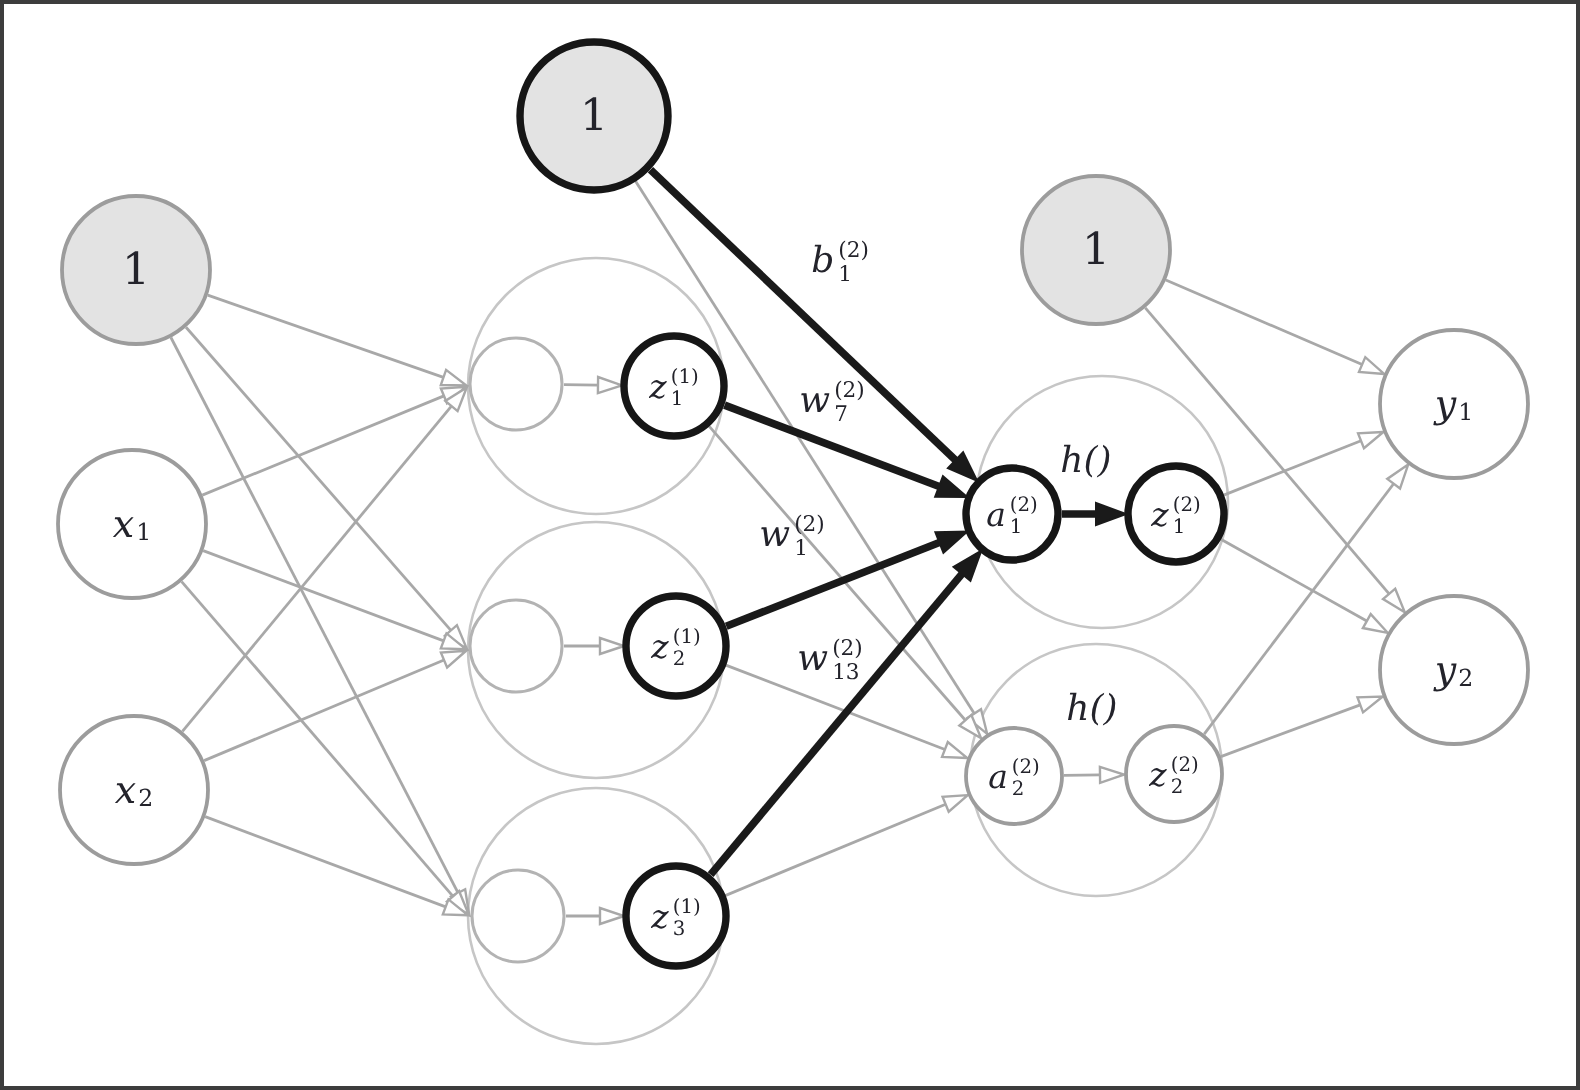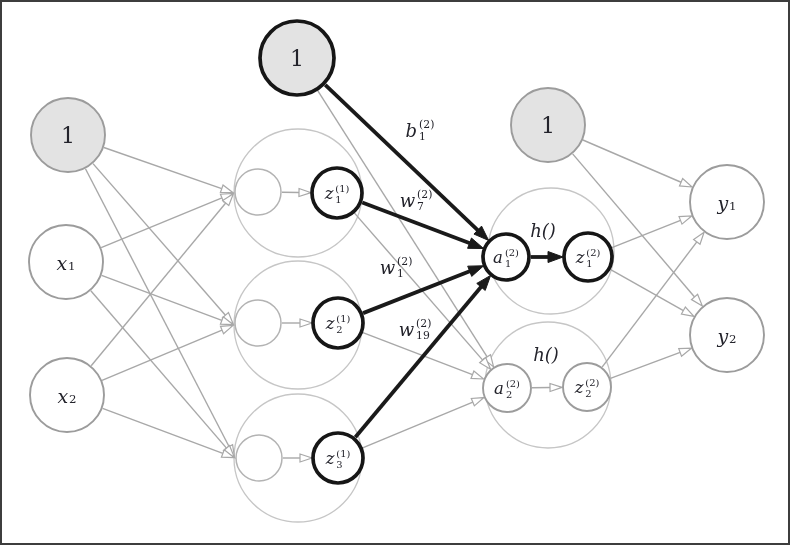--- a/index.html
+++ b/index.html
@@ -191,21 +191,21 @@
       <span class="it">w</span>
       <span class="stk">
         <span class="sp">(2)</span>
         <span class="sb">1</span>
       </span>
     </div>
     <div class="mlabel" style="left: 415px; top: 330px; font-size: 18px;">
       <span class="it">w</span>
       <span class="stk">
         <span class="sp">(2)</span>
-        <span class="sb">19</span>
+        <span class="sb">13</span>
       </span>
     </div>
     <div class="mlabel" style="left: 543px; top: 231px; font-size: 18px;">
       <span class="it">h()</span>
     </div>
     <div class="mlabel" style="left: 546px; top: 355px; font-size: 18px;">
       <span class="it">h()</span>
     </div>
   </div>
 

